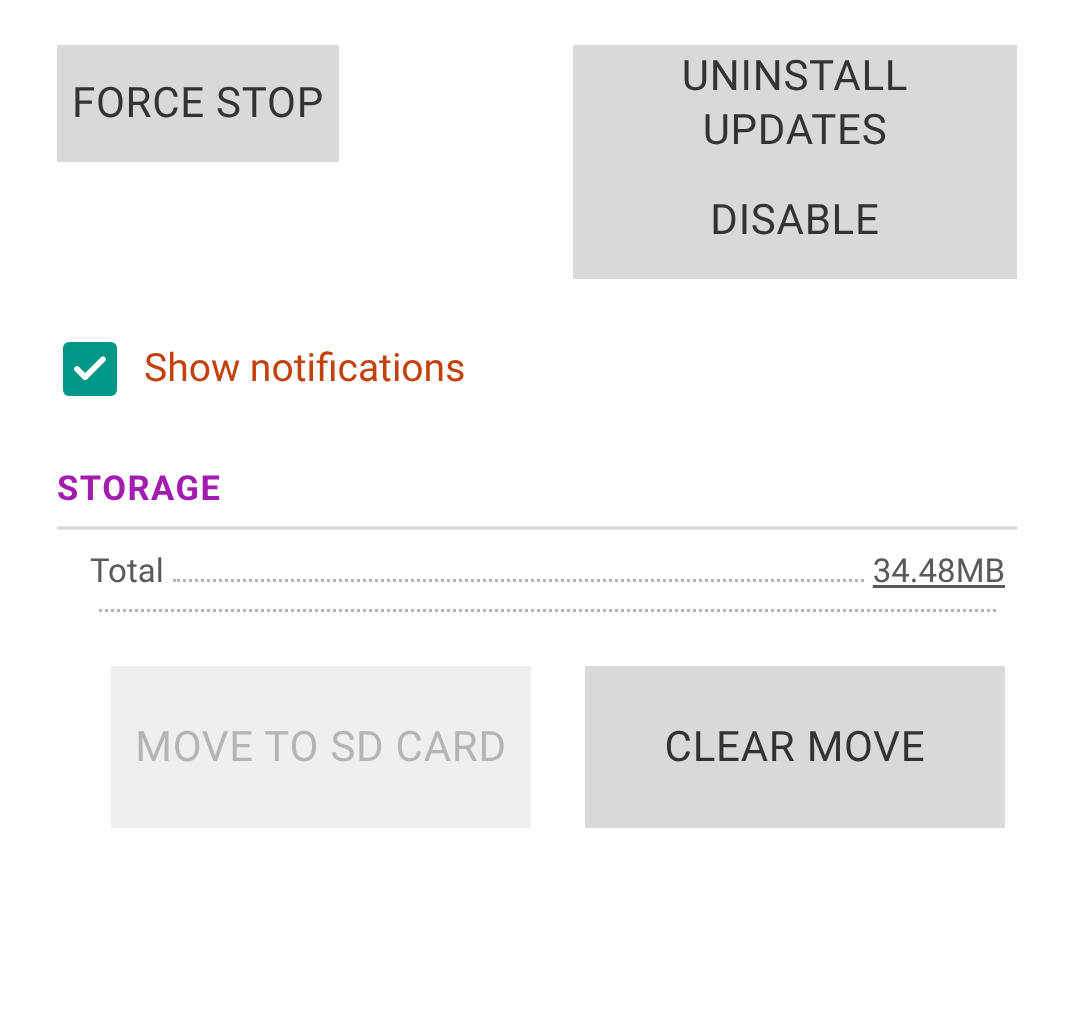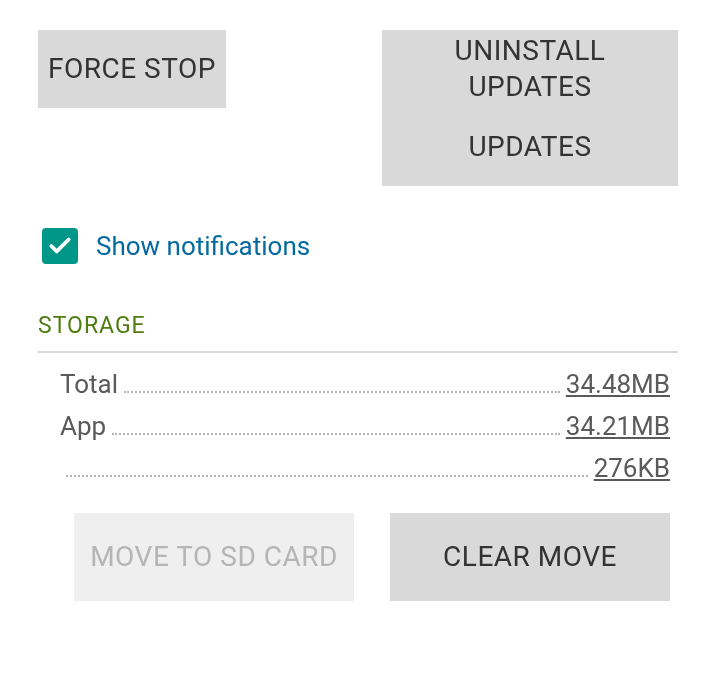--- a/index.html
+++ b/index.html
@@ -72,44 +72,44 @@
       justify-content: center;
       cursor: pointer;
       position: relative;
     }
     .checkbox svg {
       width: 26px;
       height: 26px;
     }
     .checkbox-label {
       font-size: 26px;
-      color: #0369a1;
+      color: #c2410c;
     }
     .section-header {
       font-size: 23px;
-      font-weight: 400;
-      color: #4d7c0f;
+      font-weight: 700;
+      color: #a21caf;
       letter-spacing: 1px;
       margin-bottom: 12px;
       margin-left: 0;
     }
     .section-divider {
       border: none;
       border-top: 2px solid #d9d9d9;
       margin-bottom: 16px;
     }
     .storage-list {
       padding-left: 22px;
       padding-right: 8px;
     }
     .storage-row {
       display: flex;
       align-items: baseline;
       margin-bottom: 12px;
-      font-size: 26px;
+      font-size: 22px;
       color: #5a5a5a;
     }
     .storage-label {
       flex-shrink: 0;
     }
     .storage-dots {
       flex: 1;
       border-bottom: 2px dotted #b5b5b5;
       margin: 0 6px 6px 6px;
       min-width: 20px;
@@ -120,34 +120,34 @@
     }
     .bottom-buttons {
       display: flex;
       gap: 36px;
       margin-top: 30px;
       padding-left: 36px;
       padding-right: 8px;
     }
     .bottom-buttons .btn {
       flex: 1;
-      height: 88px;
+      height: 108px;
     }
   </style>
 </head>
 <body>
 
 <div class="container">
   <div class="button-row">
     <div class="button-col-left">
       <button class="btn btn-single">FORCE STOP</button>
     </div>
     <div class="button-col-right">
       <button class="btn btn-single">UNINSTALL UPDATES</button>
-      <button class="btn btn-single">UPDATES</button>
+      <button class="btn btn-single">DISABLE</button>
     </div>
   </div>
 
   <div class="checkbox-row">
     <div class="checkbox">
       <svg viewBox="0 0 24 24">
         <path d="M4 12 L9 17 L20 6" stroke="#ffffff" stroke-width="3.5" fill="none" stroke-linecap="round" stroke-linejoin="round"></path>
       </svg>
     </div>
     <span class="checkbox-label">Show notifications</span>
@@ -156,27 +156,21 @@
   <div class="section-header">STORAGE</div>
   <hr class="section-divider">
 
   <div class="storage-list">
     <div class="storage-row">
       <span class="storage-label">Total</span>
       <span class="storage-dots"></span>
       <span class="storage-value">34.48MB</span>
     </div>
     <div class="storage-row">
-      <span class="storage-label">App</span>
       <span class="storage-dots"></span>
-      <span class="storage-value">34.21MB</span>
-    </div>
-    <div class="storage-row">
-      <span class="storage-dots"></span>
-      <span class="storage-value">276KB</span>
     </div>
   </div>
 
   <div class="bottom-buttons">
     <button class="btn btn-disabled">MOVE TO SD CARD</button>
     <button class="btn">CLEAR MOVE</button>
   </div>
 </div>
 
 </body></html>

